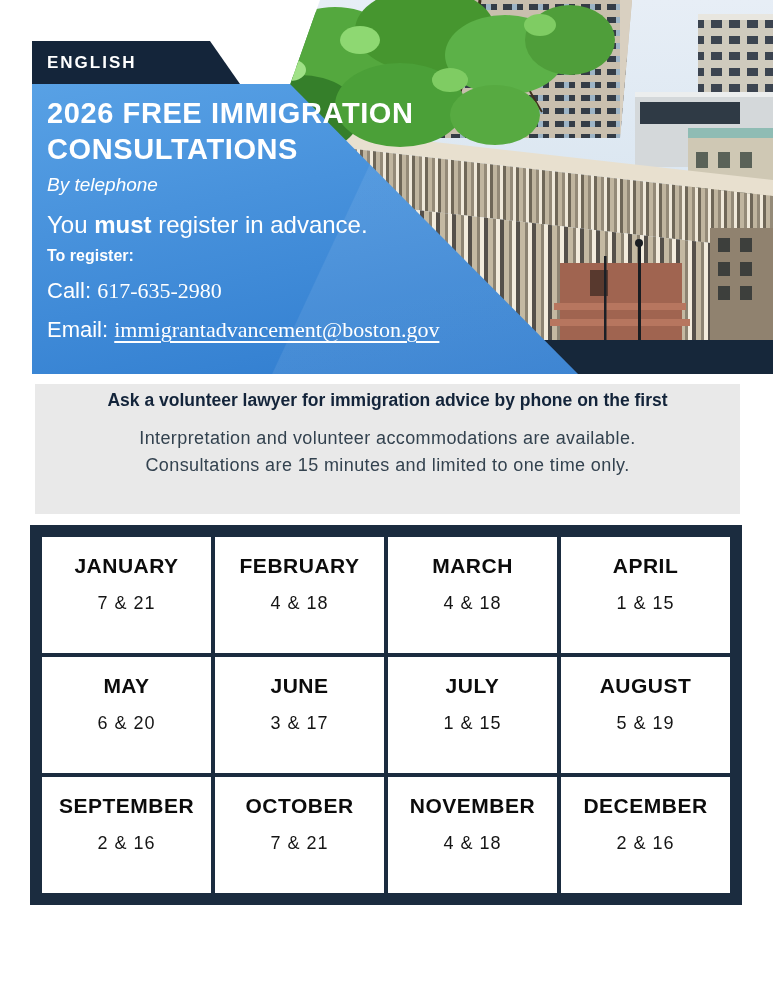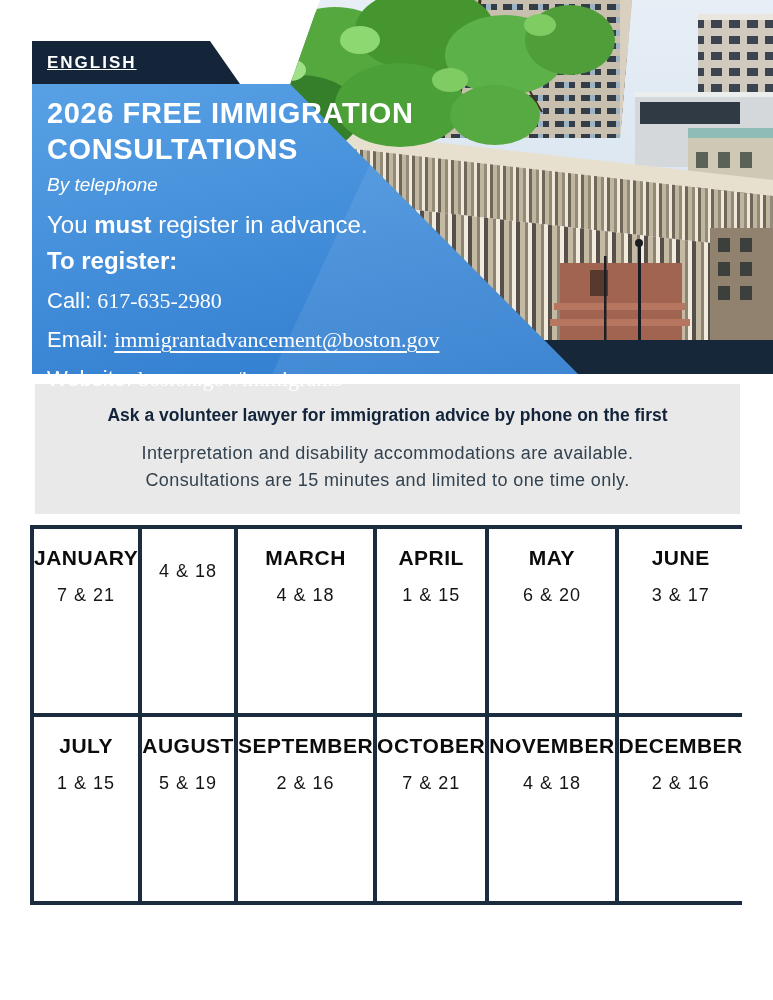--- a/index.html
+++ b/index.html
@@ -13,42 +13,42 @@
   .navy-band{position:absolute;left:430px;top:340px;width:343px;height:34px;
              background:#16273a;z-index:2;}
   .blue-panel{position:absolute;left:32px;top:84px;width:546px;height:290px;z-index:3;
               background:linear-gradient(168deg,#58a1e5 0%,#4892dc 38%,#2e7bce 100%);
               clip-path:polygon(0 0,258px 0,546px 290px,0 290px);}
   .blue-panel::after{content:"";position:absolute;inset:0;
               background:linear-gradient(115deg,transparent 55%,rgba(255,255,255,.08) 55.2%);}
   .english-banner{position:absolute;left:32px;top:41px;width:208px;height:43px;z-index:6;
               background:#14253a;clip-path:polygon(0 0,178px 0,208px 43px,0 43px);
               color:#fff;font-size:17px;font-weight:700;letter-spacing:2px;
-              line-height:43px;padding-left:15px;box-sizing:border-box;text-decoration:underline;}
+              line-height:43px;padding-left:15px;box-sizing:border-box;}
   .hero-text{position:absolute;left:47px;top:95px;z-index:5;color:#fff;width:480px;}
   .title{font-size:29px;font-weight:800;line-height:36px;letter-spacing:.6px;}
   .subtitle{font-style:italic;font-size:19px;font-weight:400;margin-top:7px;}
   .reg-line{font-size:24px;font-weight:500;margin-top:15px;}
   .reg-line .b{font-weight:800;}
-  .to-register{font-size:24px;font-weight:700;margin-top:8px;}
+  .to-register{font-size:16px;font-weight:700;margin-top:8px;}
   .contact{font-size:22px;font-weight:300;margin-top:13px;}
   .contact .val{font-weight:500;font-family:Liberation Serif, serif;}
   .contact .underline{text-decoration:underline;text-underline-offset:4px;}
 
   
   .notice{position:absolute;left:35px;top:384px;width:705px;height:130px;
-          background:#e9e9e9;text-align:center;padding-top:18px;box-sizing:border-box;}
+          background:#e9e9e9;text-align:center;padding-top:3px;box-sizing:border-box;}
   .notice-bold{font-size:17.5px;font-weight:700;color:#13243a;line-height:26px;}
   .notice-reg{margin-top:12px;font-size:18px;font-weight:400;color:#33424f;
               line-height:27px;letter-spacing:.4px;}
 
   
   .calendar{position:absolute;left:30px;top:525px;width:712px;height:380px;
-            background:#1b2c3f;display:grid;grid-template-columns:repeat(6,1fr);
-            grid-auto-rows:1fr;gap:4px;padding:4px;box-sizing:border-box;}
+            background:#1b2c3f;display:grid;grid-template-columns:repeat(4,1fr);
+            grid-auto-rows:1fr;gap:4px;padding:12px;box-sizing:border-box;}
   .cell{background:#ffffff;text-align:center;padding-top:17px;}
   .month{font-size:21px;font-weight:800;letter-spacing:.5px;color:#0c0c0c;}
   .dates{margin-top:15px;font-size:18px;font-weight:400;letter-spacing:1px;color:#151515;}
 
   
   .footer{position:absolute;left:0;top:905px;width:773px;height:95px;background:#fff;}
 </style>
 </head>
 <body>
 
@@ -154,40 +154,40 @@
     <div class="hero-text">
       <div class="title">
         <div>2026 FREE IMMIGRATION</div>
         <div>CONSULTATIONS</div>
       </div>
       <div class="subtitle">By telephone</div>
       <div class="reg-line"><span>You </span><span class="b">must</span><span> register in advance.</span></div>
       <div class="to-register">To register:</div>
       <div class="contact"><span>Call: </span><span class="val">617-635-2980</span></div>
       <div class="contact"><span>Email: </span><span class="val underline">immigrantadvancement@boston.gov</span></div>
-      <div class="contact"><span>Website: </span><span class="val">boston.gov/immigrants</span></div>
     </div>
   </div>
 
   <div class="notice">
     <div class="notice-bold">
       <div>Ask a volunteer lawyer for immigration advice by phone on the first</div>
     </div>
     <div class="notice-reg">
-      <div>Interpretation and disability accommodations are available.</div>
+      <div>Interpretation and volunteer accommodations are available.</div>
       <div>Consultations are 15 minutes and limited to one time only.</div>
     </div>
   </div>
 
   <div class="calendar">
     <div class="cell">
         <div class="month">JANUARY</div>
         <div class="dates">7 &amp; 21</div>
       </div>
     <div class="cell">
+        <div class="month">FEBRUARY</div>
         <div class="dates">4 &amp; 18</div>
       </div>
     <div class="cell">
         <div class="month">MARCH</div>
         <div class="dates">4 &amp; 18</div>
       </div>
     <div class="cell">
         <div class="month">APRIL</div>
         <div class="dates">1 &amp; 15</div>
       </div>

